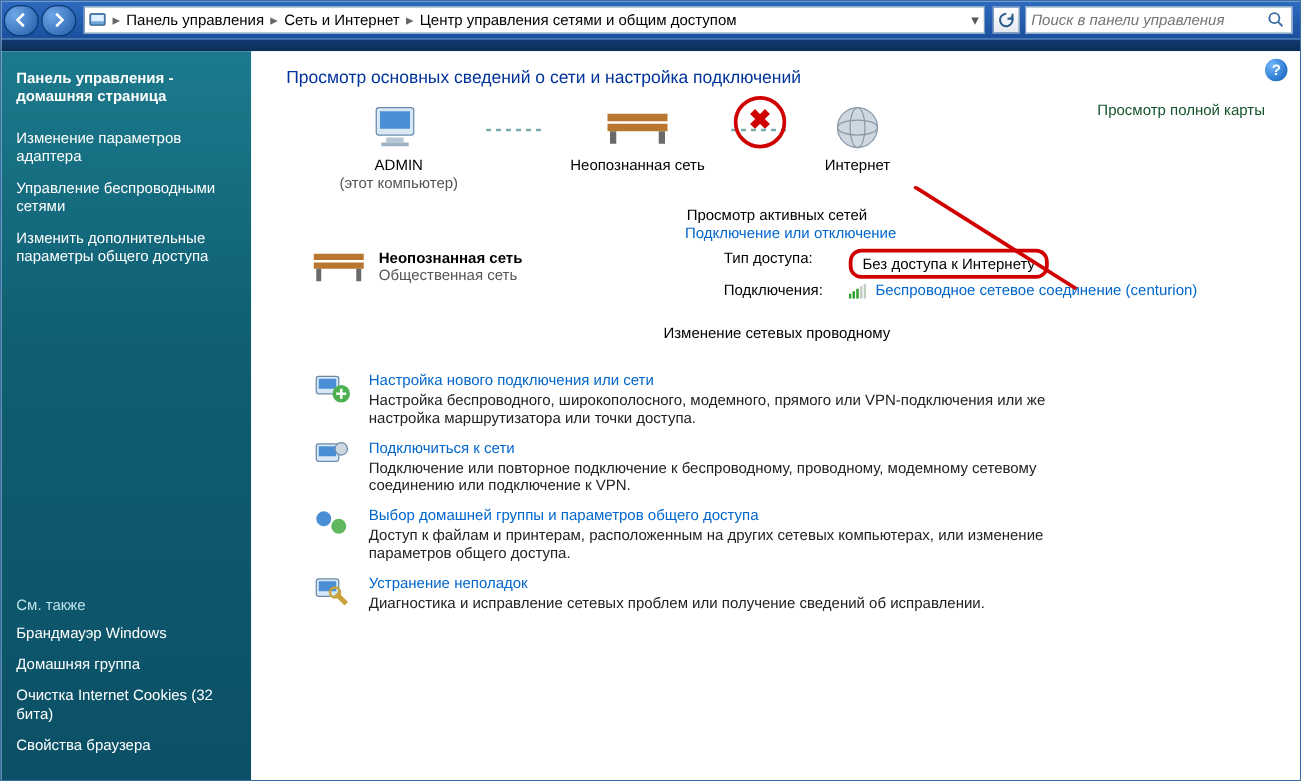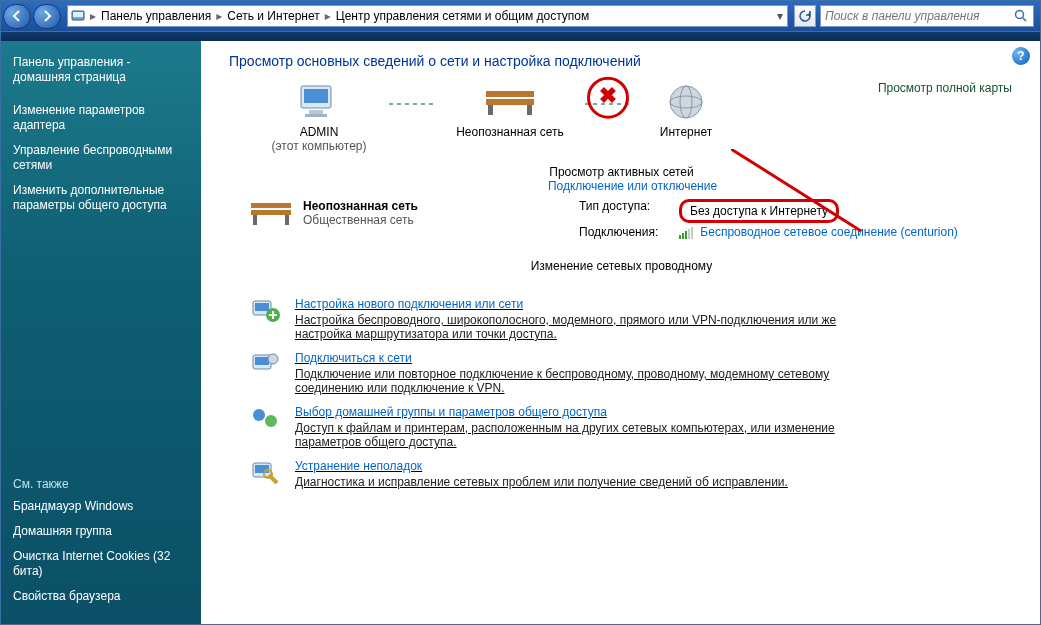--- a/index.html
+++ b/index.html
@@ -19,21 +19,21 @@
   .search-box input { border:none; outline:none; flex:1; font-size:12px; font-style:italic; color:#777; }
   .search-box .sicon { width:16px; height:16px; }
   
   
   .ribbon { height:10px; background:linear-gradient(#0f3a6e,#0b2e57); border-top:1px solid #3a6ea5; }
 
   
   .main { display:flex; height: calc(625px - 30px - 12px); }
   .sidebar { width:200px; background:linear-gradient(180deg,#1c7a8c 0%, #0f5e72 40%, #0b5066 100%); color:#fff; padding:14px 12px 10px 12px; display:flex; flex-direction:column; }
   .sidebar a { color:#fff; text-decoration:none; display:block; margin-bottom:10px; line-height:1.25; cursor:pointer; font-size:12px;}
-  .sidebar .home { font-weight:400; }
+  .sidebar .home { font-weight:700; }
   .sidebar-spacer { flex:1; }
   .see-also-hdr { color:#bde4ec; font-size:12px; margin:10px 0 8px 0; }
   
   .content { flex:1; background:#fff; padding:12px 18px 14px 28px; position:relative; overflow:hidden;}
   .help-icon { position:absolute; top:6px; right:10px; width:18px; height:18px; border-radius:50%; background:radial-gradient(circle at 30% 30%, #6fb6ff, #0a5ab4); color:#fff; font-weight:bold; font-size:12px; display:flex; align-items:center; justify-content:center; cursor:pointer;}
   .page-title { color:#003399; font-size:14px; margin-bottom:10px; }
   
   .netmap { display:flex; align-items:flex-start; gap:0; margin-left:20px; position:relative; }
   .netmap-link { position:absolute; right:10px; top:2px; color:#14532d; cursor:pointer; }
   .node { width:140px; text-align:center; font-size:12px;}
@@ -59,21 +59,21 @@
   .an-row { display:flex; margin-bottom:2px; }
   .an-row .k { width:100px; }
   .red-oval { border:3px solid #d10000; border-radius:10px; padding:0 8px; display:inline-block; line-height:18px;}
   .an-row .v-link { color:#0066cc; cursor:pointer; }
   .sig-icon { display:inline-block; vertical-align:middle; margin-right:4px;}
   
   
   .anno-line { position:absolute; left:530px; top:108px; width:140px; height:90px; pointer-events:none; }
   .anno-line line { stroke:#d10000; stroke-width:3; }
   
-  .tasks { margin-top:24px;text-decoration:underline; }
+  .tasks { margin-top:24px; }
   .task { display:flex; gap:12px; margin:10px 0 8px 20px; }
   .task .ticon { width:34px; height:30px; flex:none; display:flex; align-items:flex-start; justify-content:center;}
   .task-title { color:#0066cc; cursor:pointer; }
   .task-desc { color:#222; margin-top:2px; max-width:560px; }
   
   
   svg { display:block; }
 </style>
 </head>
 <body>

